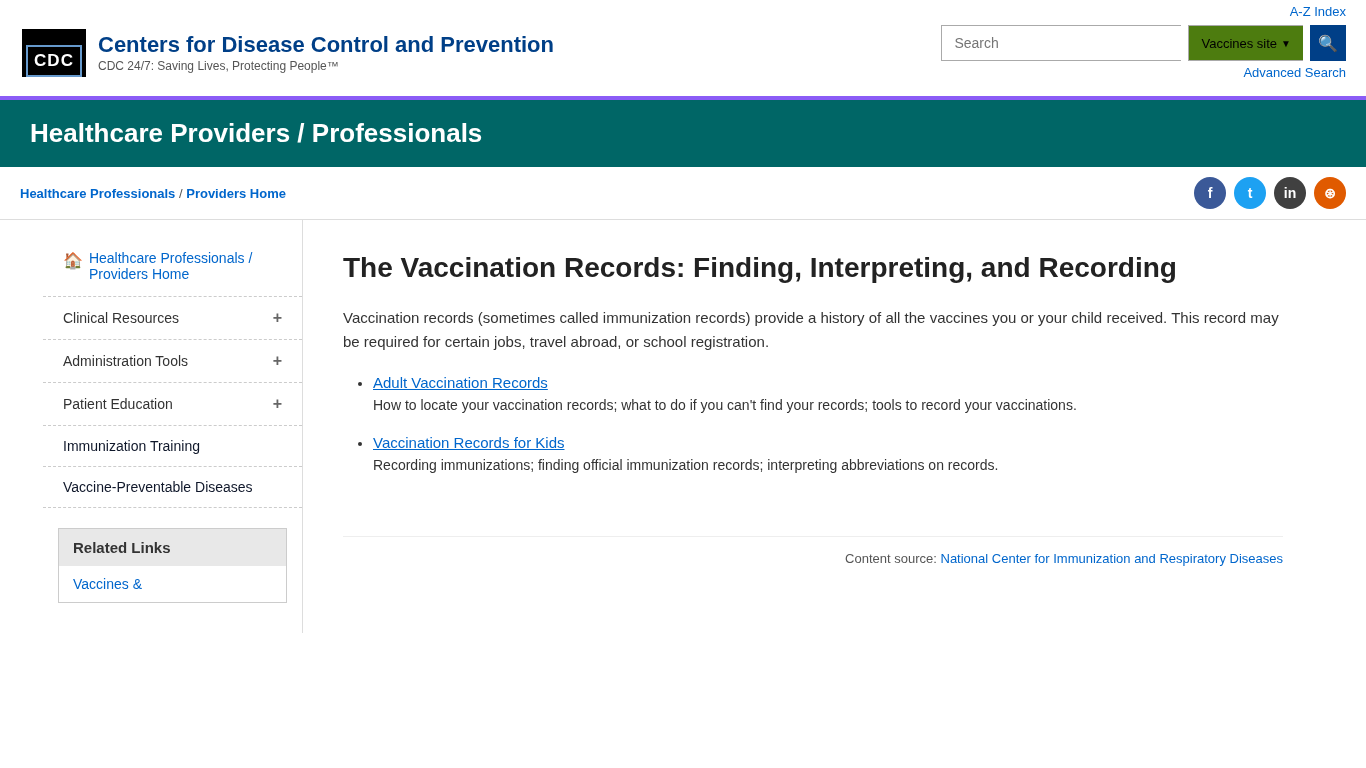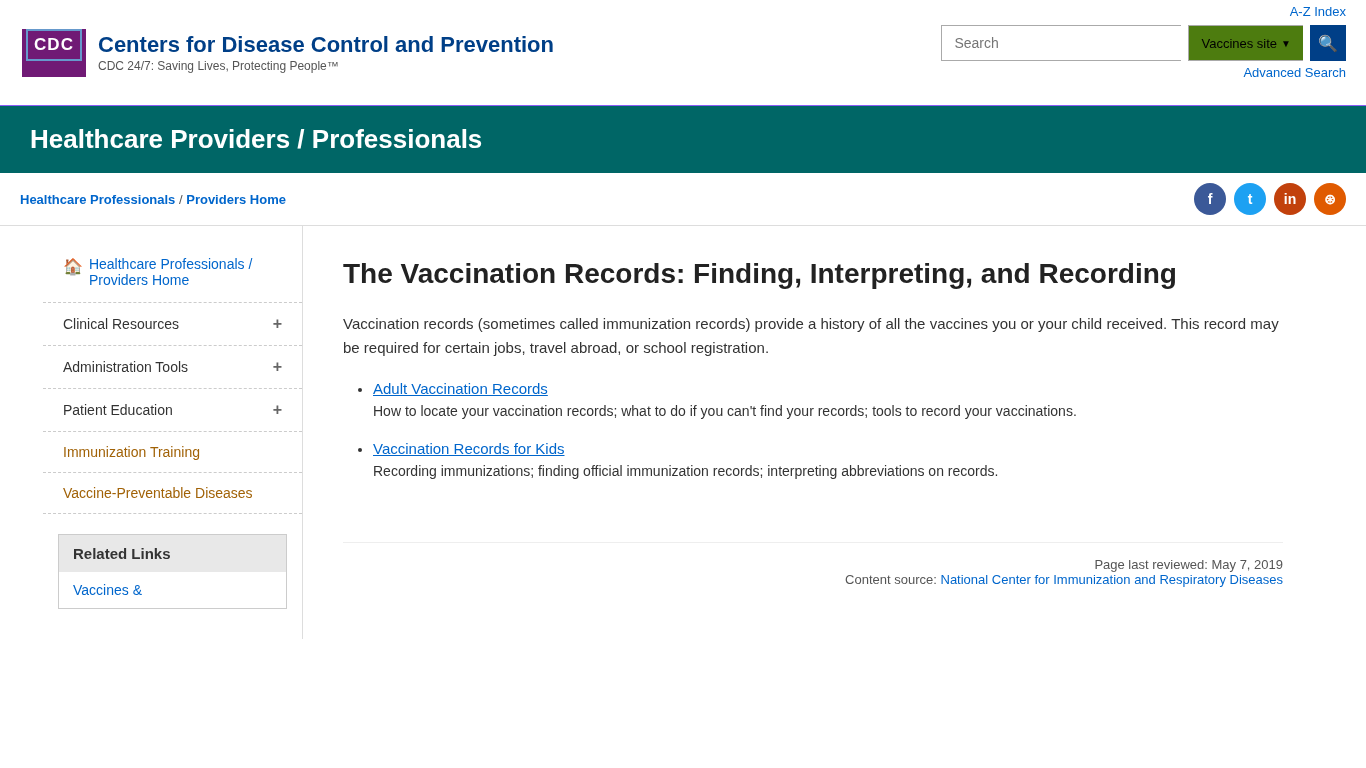--- a/index.html
+++ b/index.html
@@ -1,44 +1,44 @@
 <!DOCTYPE html>
 <html><head>
   <meta charset="utf-8">
   <style>
     * { box-sizing: border-box; margin: 0; padding: 0; }
     body { font-family: Arial, sans-serif; font-size: 14px; color: #333; background: #fff; }
 
     
     .top-bar {
       background: #fff;
-      border-bottom: 1px solid #8b5cf6;
-      padding: 0 20px 25px 20px;
+      border-bottom: 4px solid #8b5cf6;
+      padding: 0 20px 16px 20px;
     }
     .top-bar-az {
       text-align: right;
       padding: 4px 0 6px 0;
       font-size: 13px;
     }
     .top-bar-az a { color: #0066cc; text-decoration: none; }
     .top-bar-main {
       display: flex;
       align-items: center;
       justify-content: space-between;
     }
     .logo-area {
       display: flex;
       align-items: center;
     }
     .logo-box {
       width: 68px;
       height: 52px;
-      background: #701a75;
-      display: flex;
-      align-items: flex-start;
+      background: #000000;
+      display: flex;
+      align-items: flex-end;
       justify-content: center;
       color: white;
       font-weight: bold;
       font-size: 18px;
       margin-right: 10px;
       flex-shrink: 0;
       border: 2px solid #fff;
       position: relative;
     }
     .logo-box-inner {
@@ -134,21 +134,21 @@
     .breadcrumb a { color: #0066cc; text-decoration: none; font-weight: bold; }
     .breadcrumb span { color: #555; }
     .social-icons { display: flex; gap: 8px; align-items: center; }
     .social-icon {
       width: 32px; height: 32px; border-radius: 50%;
       display: flex; align-items: center; justify-content: center;
       color: white; font-size: 14px; font-weight: bold; cursor: pointer;
     }
     .social-fb { background: #3b5998; }
     .social-tw { background: #1da1f2; }
-    .social-li { background: #c2410c; }
+    .social-li { background: #404040; }
     .social-sy { background: #e05a00; }
 
     
     .main-layout {
       display: flex;
       max-width: 1280px;
       margin: 0 auto;
       background: #fff;
     }
 
@@ -185,21 +185,21 @@
     .sidebar-plus {
       color: #666;
       font-size: 16px;
       font-weight: bold;
     }
     .sidebar-no-icon {
       padding: 12px 20px;
       border-bottom: 1px dashed #ccc;
       cursor: pointer;
       font-size: 14px;
-      color: #a16207;
+      color: #0f172a;
     }
 
     
     .related-links-box {
       margin: 20px 15px 10px 15px;
       border: 1px solid #ccc;
     }
     .related-links-header {
       background: #e8e8e8;
       padding: 10px 14px;
@@ -367,21 +367,20 @@
         <a href="#">Adult Vaccination Records</a>
         <p>How to locate your vaccination records; what to do if you can't find your records; tools to record your vaccinations.</p>
       </li>
       <li>
         <a href="#">Vaccination Records for Kids</a>
         <p>Recording immunizations; finding official immunization records; interpreting abbreviations on records.</p>
       </li>
     </ul>
 
     <div class="content-footer">
-      <div>Page last reviewed: May 7, 2019</div>
       <div>
         <span>Content source: </span>
         <a href="#">National Center for Immunization and Respiratory Diseases</a>
       </div>
     </div>
   </div>
 
 </div>
 
 </body></html>

